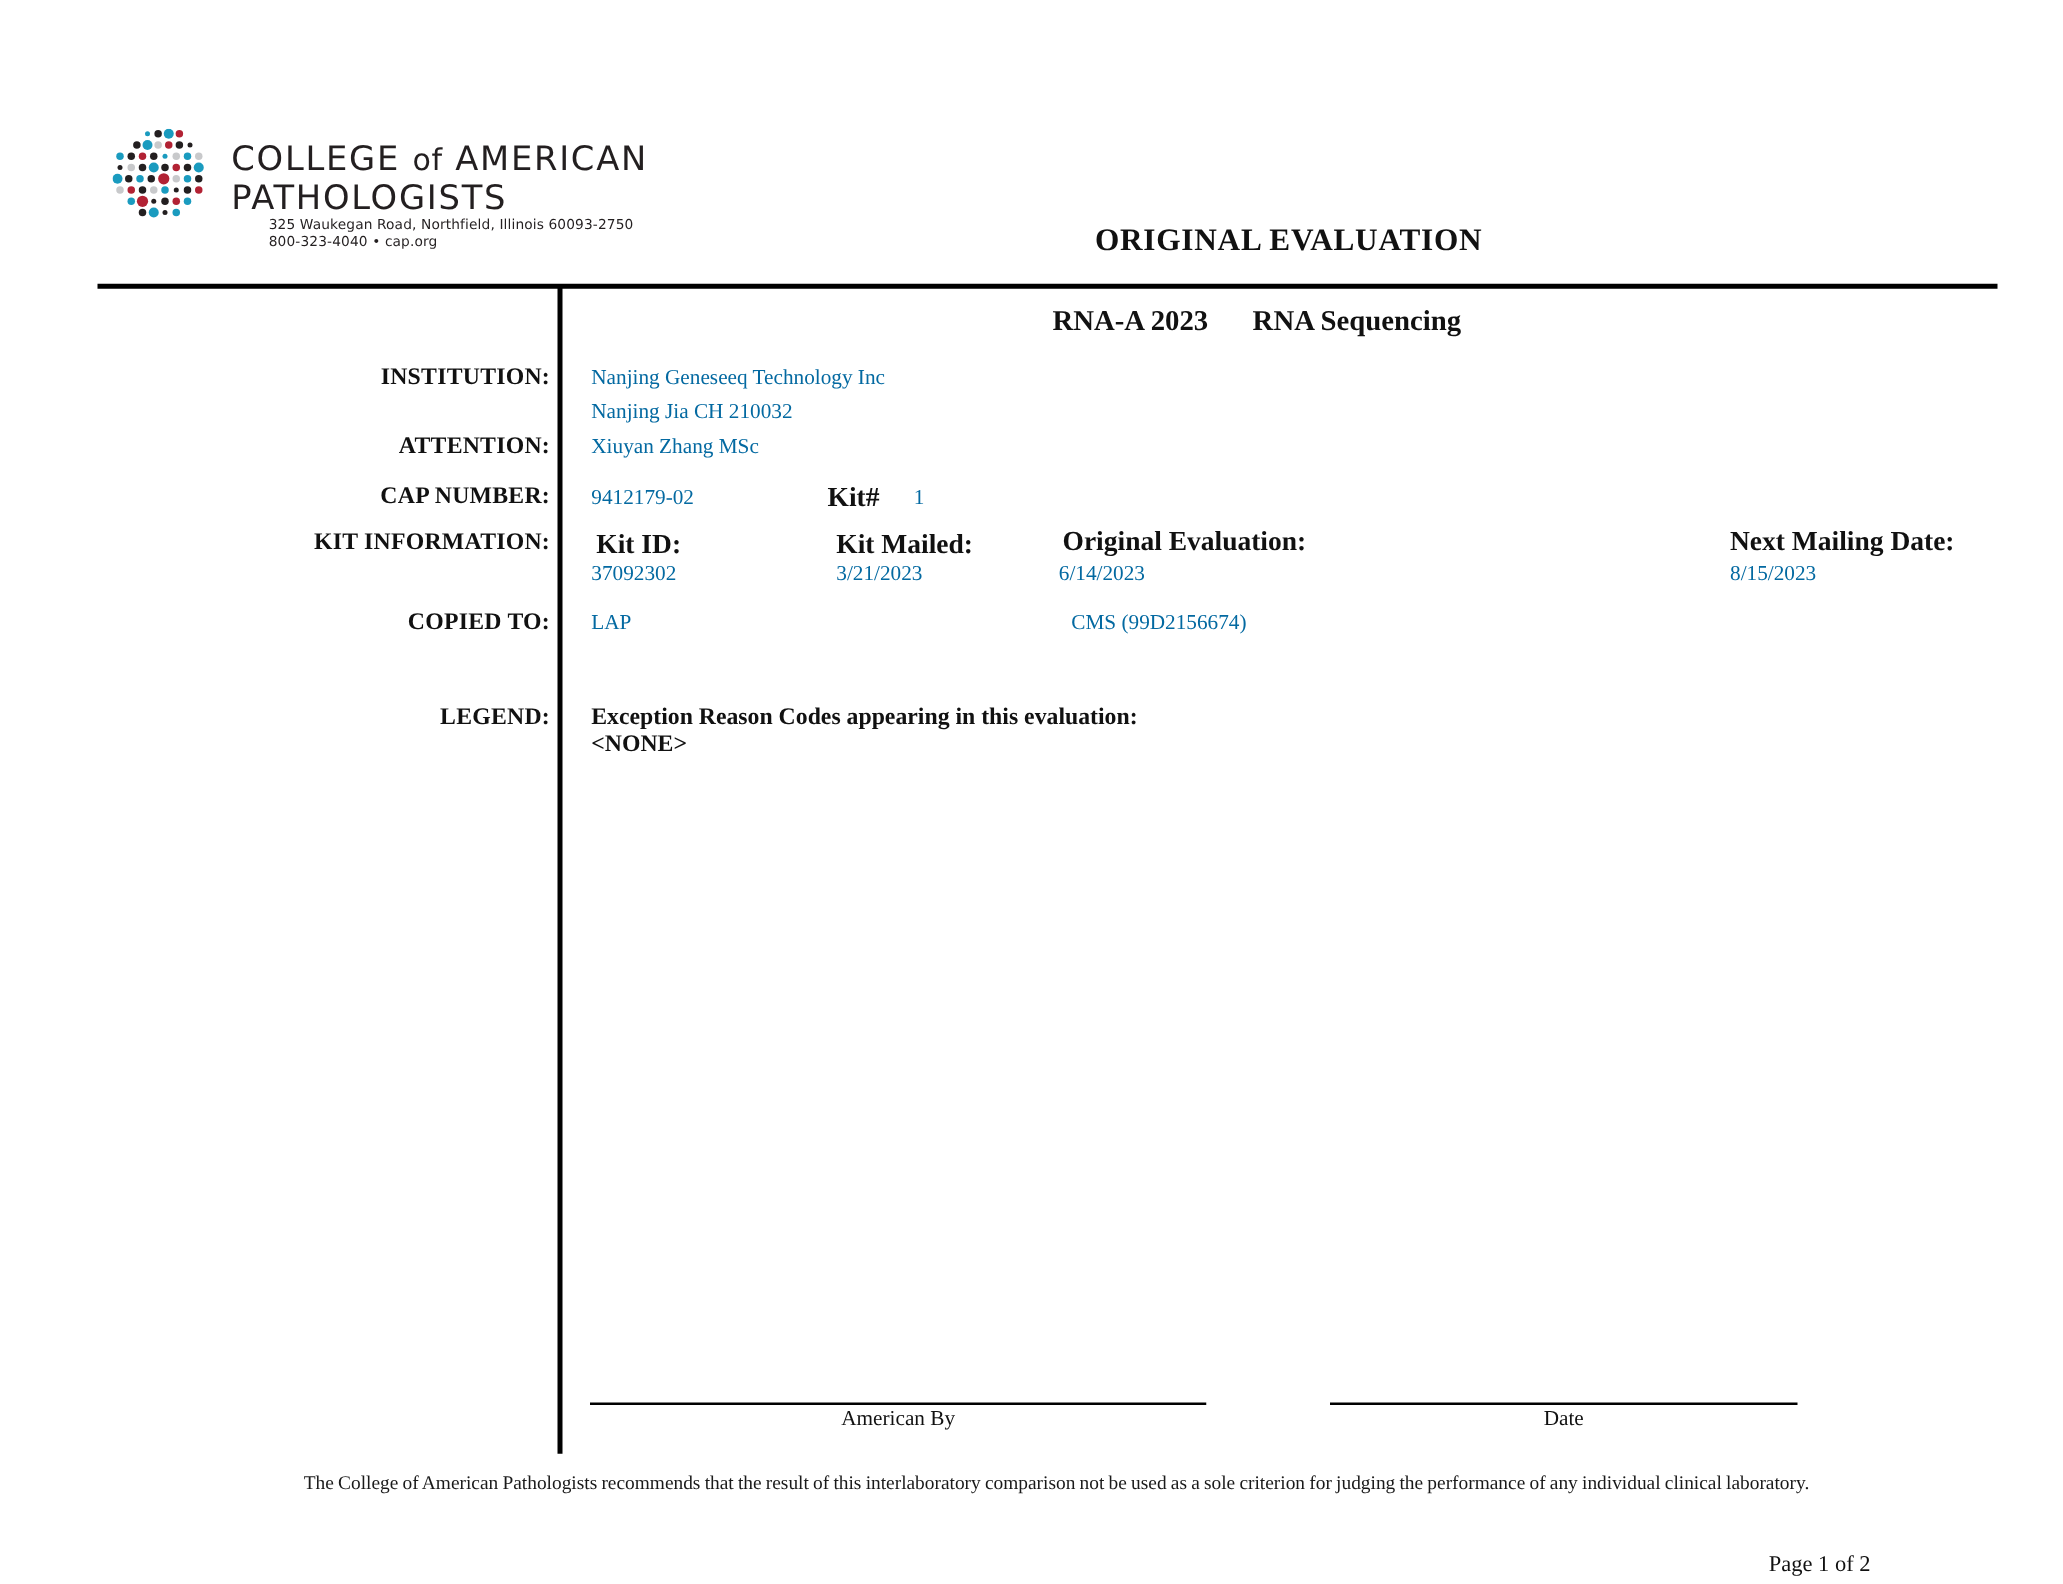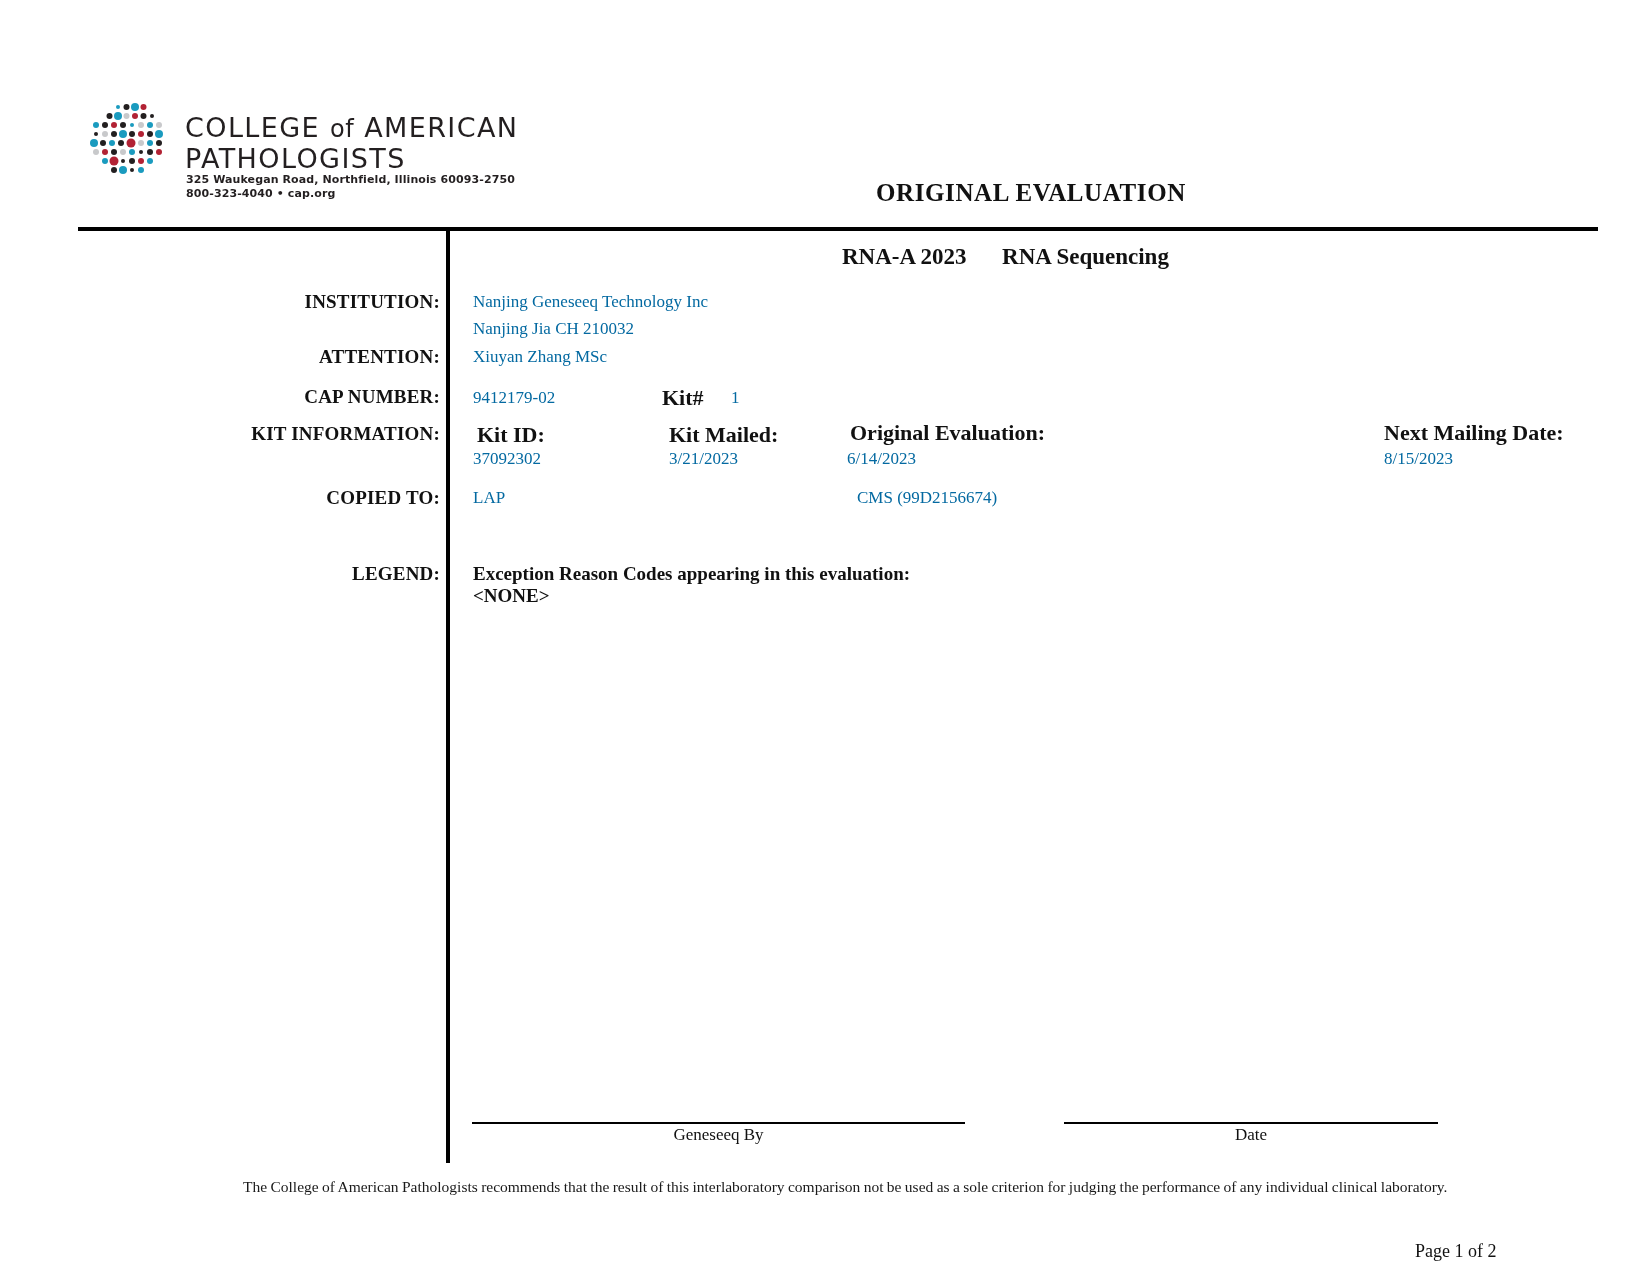--- a/index.html
+++ b/index.html
@@ -2,21 +2,21 @@
 <html><head>
 <meta charset="utf-8">
 <style>
   html, body { margin:0; padding:0; background:#ffffff; }
   body { width:1650px; height:1267px; position:relative; overflow:hidden;
          font-family:"Liberation Serif","DejaVu Serif",serif; color:#111; }
   .abs { position:absolute; white-space:nowrap; }
   .sans { font-family:"DejaVu Sans","Liberation Sans",sans-serif; }
   .logo-name { font-size:27px; letter-spacing:1.4px; color:#231f20; font-weight:normal; line-height:1; }
   .logo-name .of { font-size:24px; letter-spacing:0.5px; }
-  .logo-addr { font-size:11px; font-weight:bold; color:#231f20; letter-spacing:0.1px; line-height:1; }
+  .logo-addr { font-size:11px; font-weight:normal; color:#231f20; letter-spacing:0.1px; line-height:1;margin-left:29px; }
   .doc-title { font-size:25px; font-weight:bold; letter-spacing:0.6px; line-height:1; }
   .rule-h { position:absolute; left:78px; top:227px; width:1520px; height:4px; background:#000; }
   .rule-v { position:absolute; left:446px; top:229px; width:4px; height:934px; background:#000; }
   .program { font-size:23px; font-weight:bold; line-height:1; }
   .label { font-size:19px; font-weight:bold; text-align:right; width:380px; left:60px; line-height:1; letter-spacing:0.2px; }
   .val { font-size:17px; line-height:1; color:#0369a1; }
   .sub { font-size:22px; font-weight:bold; line-height:1; }
   .legend-text { font-size:19px; font-weight:bold; line-height:1; }
   .sig-line { position:absolute; height:2px; background:#000; top:1122px; }
   .sig-label { font-size:17px; text-align:center; line-height:1; }
@@ -139,19 +139,19 @@
 
 <div class="abs label" style="top:488px;">COPIED TO:</div>
 <div class="abs val" style="left:473px;top:489px;">LAP</div>
 <div class="abs val" style="left:857px;top:489px;">CMS (99D2156674)</div>
 
 <div class="abs label" style="top:564px;">LEGEND:</div>
 <div class="abs legend-text" style="left:473px;top:564px;">Exception Reason Codes appearing in this evaluation:</div>
 <div class="abs legend-text" style="left:473px;top:586px;font-size:19px;">&lt;NONE&gt;</div>
 
 <div class="sig-line" style="left:472px;width:493px;"></div>
-<div class="abs sig-label" style="left:472px;width:493px;top:1126px;">Geneseeq By</div>
+<div class="abs sig-label" style="left:472px;width:493px;top:1126px;">American By</div>
 
 <div class="sig-line" style="left:1064px;width:374px;"></div>
 <div class="abs sig-label" style="left:1064px;width:374px;top:1126px;">Date</div>
 
 <div class="abs disclaimer" style="left:195px;top:1179px;word-spacing:-0.5px;">The College of American Pathologists recommends that the result of this interlaboratory comparison not be used as a sole criterion for judging the performance of any individual clinical laboratory.</div>
 <div class="abs page-num" style="left:1415px;top:1242px;">Page 1 of 2</div>
 
 </body></html>

